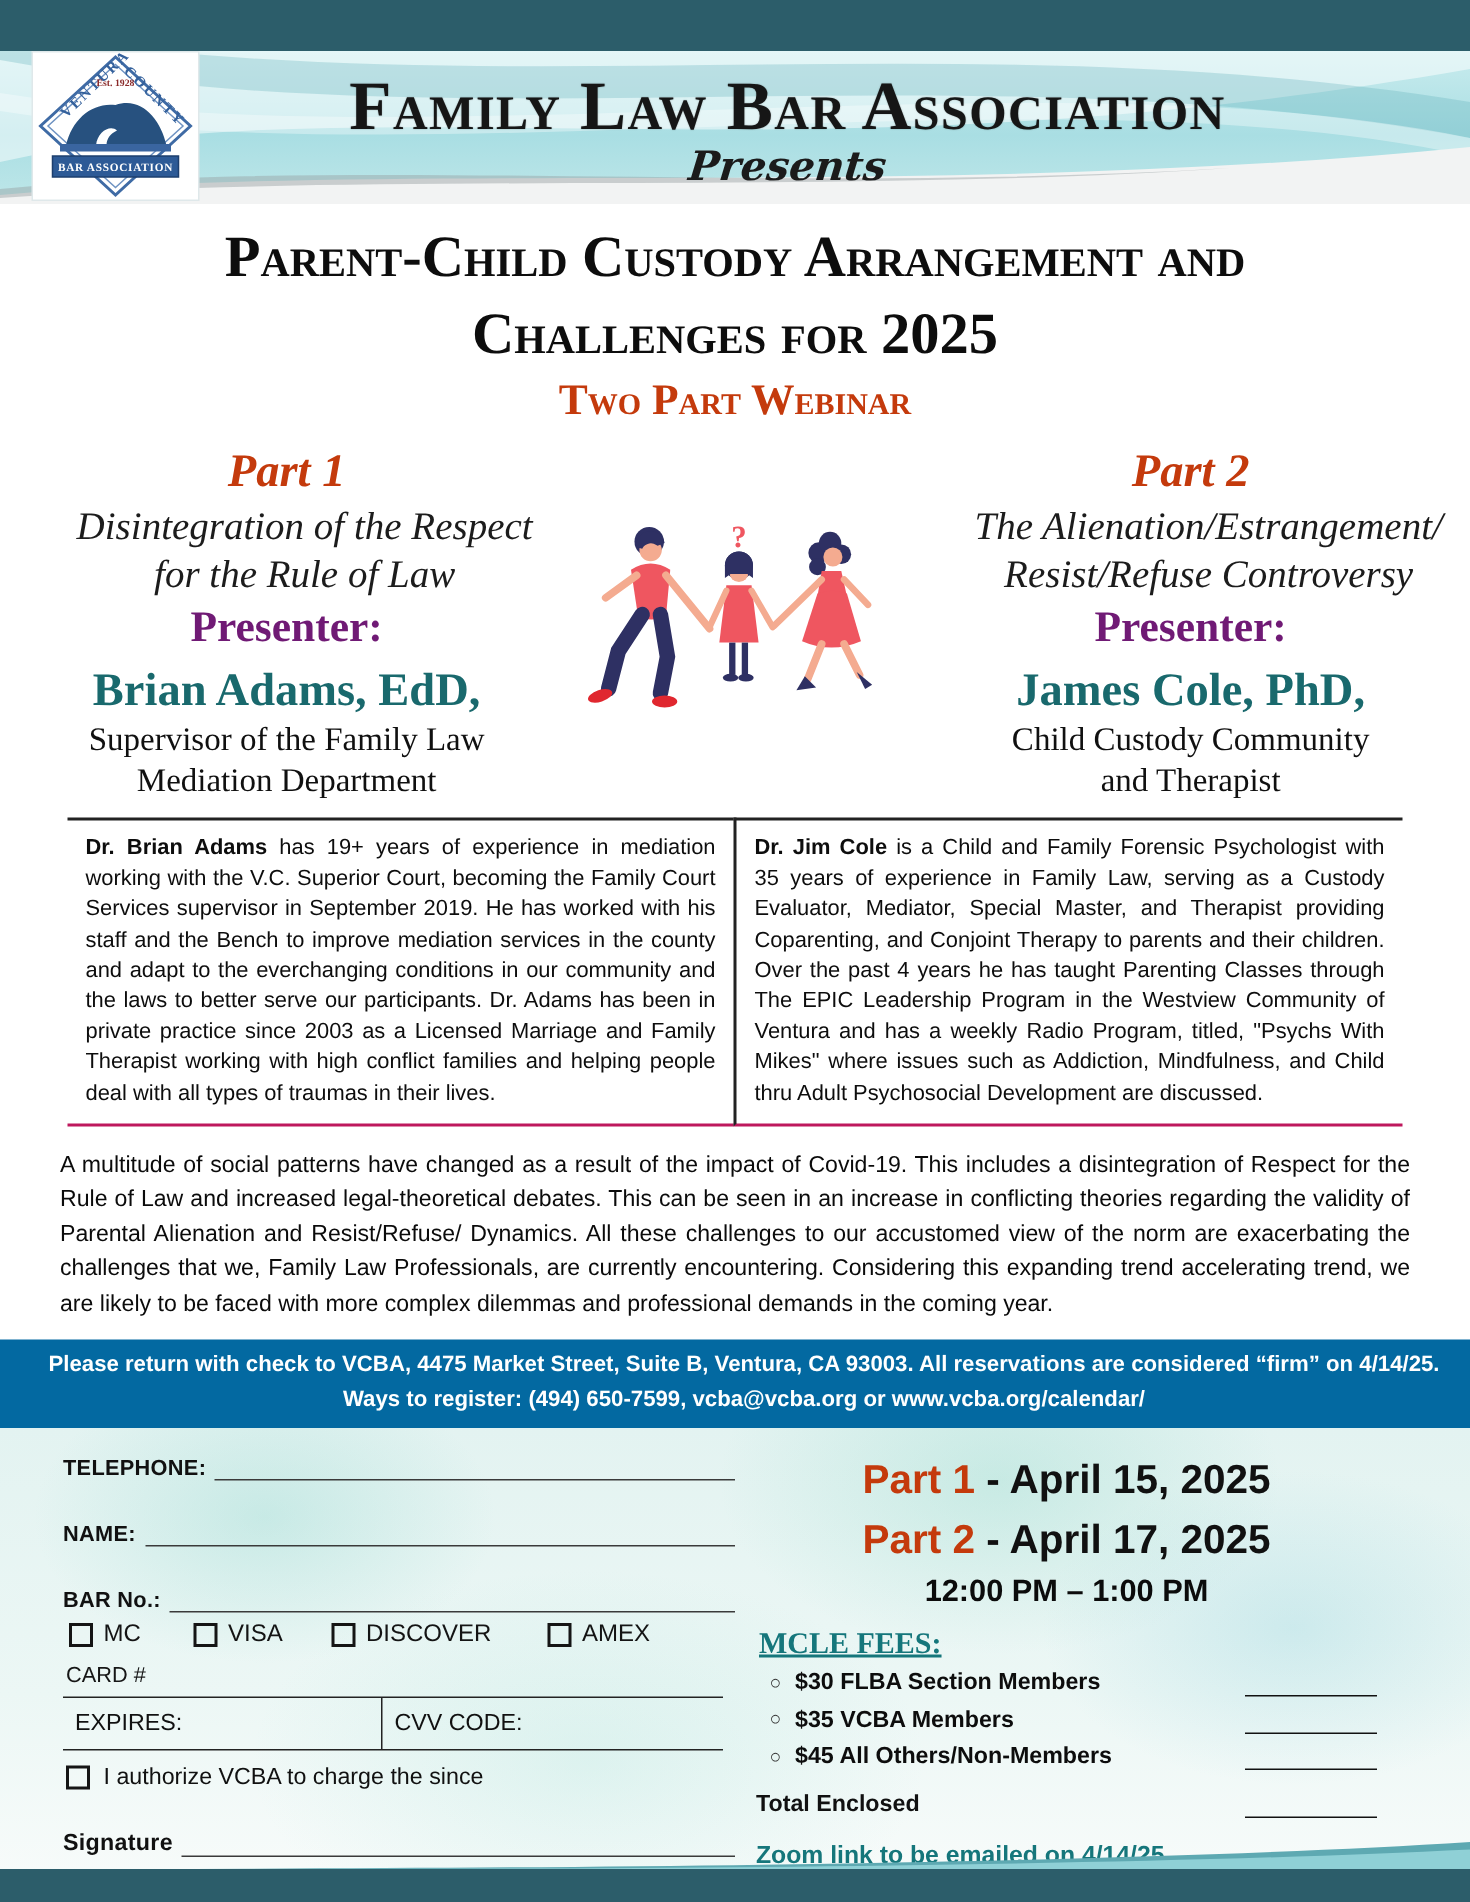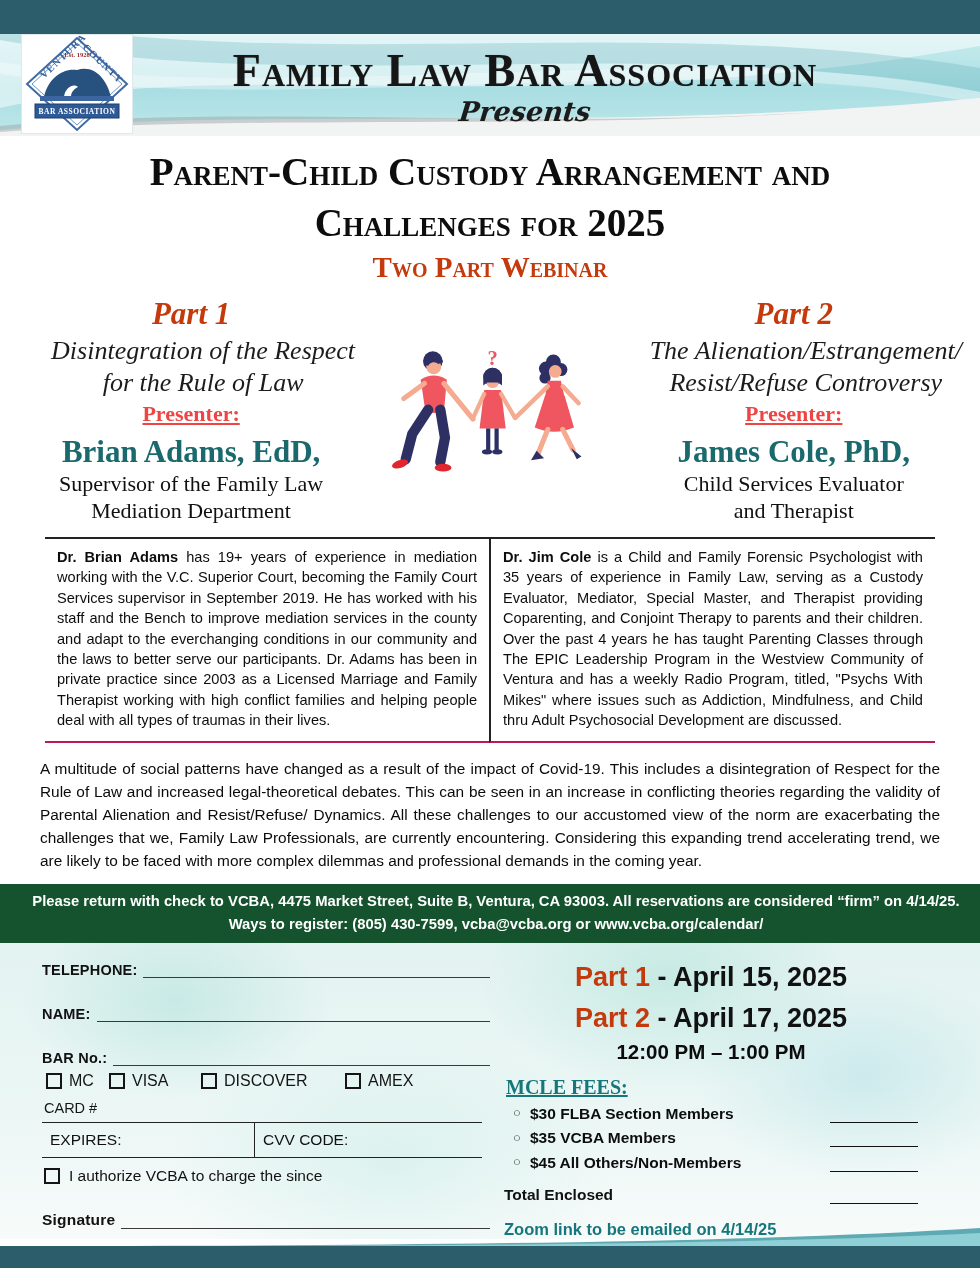--- a/index.html
+++ b/index.html
@@ -27,55 +27,55 @@
   .main-title .line{font-variant:small-caps;font-weight:700;font-size:39px;line-height:1.32;color:#0d0d0d;}
   .webinar{font-variant:small-caps;font-weight:700;font-size:29px;color:#c43a0c;line-height:1.15;margin-top:2px;}
   
   .parts-row{display:flex;margin-top:14px;align-items:flex-start;}
   .part-col{width:37%;text-align:center;font-family:"Liberation Serif",serif;}
   .part-col.left{width:39%;}
   .part-col.right{width:38%;}
   .illustration{width:23%;display:flex;justify-content:center;padding-top:42px;}
   .part-heading{font-size:31px;font-weight:700;font-style:italic;color:#c43a0c;line-height:1.05;}
   .part-topic{font-size:26px;font-style:italic;color:#1c1c1c;line-height:1.22;margin-top:4px;padding-left:24px;}
-  .presenter-label{font-size:22px;font-weight:700;color:#ef4444;text-decoration:underline;margin-top:3px;line-height:1.2;}
+  .presenter-label{font-size:29px;font-weight:700;color:#701a75;margin-top:3px;line-height:1.2;}
   .presenter-name{font-size:31px;font-weight:700;color:#19696d;line-height:1.15;margin-top:6px;}
   .presenter-role{font-size:22px;color:#101010;line-height:1.22;margin-top:2px;}
   
   .bios{display:flex;margin:12px 45px 0 45px;}
   .bio{
     width:50%;border-top:2px solid #222;border-bottom:2px solid #be185d;
     padding:8px 12px 10px 12px;font-size:14.6px;line-height:1.4;text-align:justify;color:#0d0d0d;
   }
   .bio.right{border-left:2px solid #222;}
   .bio b{font-weight:700;}
   
   .summary{margin:14px 40px 0 40px;font-size:15.4px;line-height:1.5;text-align:justify;color:#0b0b0b;}
   
-  .banner{margin-top:12px;background:#14532d;color:#fff;text-align:center;padding:6px 8px 7px 20px;font-weight:700;font-size:14.8px;line-height:1.55;}
+  .banner{margin-top:12px;background:#0369a1;color:#fff;text-align:center;padding:6px 8px 7px 20px;font-weight:700;font-size:14.8px;line-height:1.55;}
   
   .form-section{
     position:relative;height:286px;padding:10px 0 0 0;
     background:
       radial-gradient(220px 140px at 18% 20%,rgba(121,206,196,.28),rgba(121,206,196,0) 70%),
       radial-gradient(260px 160px at 68% 12%,rgba(140,214,199,.33),rgba(140,214,199,0) 72%),
       radial-gradient(240px 150px at 88% 45%,rgba(118,199,214,.25),rgba(118,199,214,0) 70%),
       radial-gradient(300px 170px at 40% 75%,rgba(150,220,210,.22),rgba(150,220,210,0) 75%),
       linear-gradient(180deg,#e3f3f1 0%,#ecf7f5 60%,#f7fbfa 100%);
     display:flex;
   }
   .form-left{width:490px;padding:8px 0 0 42px;box-sizing:border-box;}
   .form-right{width:448px;padding:4px 20px 0 14px;box-sizing:border-box;}
   .field-row{display:flex;align-items:flex-end;margin-bottom:27px;}
   .field-label{font-weight:700;font-size:14.5px;letter-spacing:.2px;}
   .write-line{flex:1;border-bottom:1.4px solid #3a3a3a;height:16px;margin-left:6px;}
   .cards-row{display:flex;align-items:center;gap:0;margin:2px 0 10px 4px;}
   .card-opt{display:flex;align-items:center;font-size:16px;color:#141414;}
   .cb{width:12px;height:12px;border:2px solid #151515;background:transparent;display:inline-block;margin-right:7px;}
-  .card-opt.c1{width:63px;}.card-opt.c2{width:92px;}.card-opt.c3{width:144px;}
+  .card-opt.c1{width:83px;}.card-opt.c2{width:92px;}.card-opt.c3{width:144px;}
   .cardnum-label{font-size:14.5px;color:#161616;margin:2px 0 6px 2px;}
   .cc-table{display:flex;border-top:1.6px solid #222;border-bottom:1.6px solid #222;width:440px;}
   .cc-cell{font-size:15.5px;padding:8px 6px 8px 8px;box-sizing:border-box;}
   .cc-cell.exp{width:212px;}
   .cc-cell.cvv{border-left:1.6px solid #222;flex:1;}
   .authorize-row{display:flex;align-items:center;margin:9px 0 0 2px;font-size:15.5px;}
   .signature-row{display:flex;align-items:flex-end;margin-top:26px;}
   .signature-row .field-label{font-size:15.5px;}
   
   .dates{text-align:center;font-weight:700;font-size:27px;line-height:1.5;}
@@ -205,36 +205,36 @@
 
     <div class="part-col right">
       <div class="part-heading">Part 2</div>
       <div class="part-topic">
         <div>The Alienation/Estrangement/</div>
         <div>Resist/Refuse Controversy</div>
       </div>
       <div class="presenter-label">Presenter:</div>
       <div class="presenter-name">James Cole, PhD,</div>
       <div class="presenter-role">
-        <div>Child Services Evaluator</div>
+        <div>Child Custody Community</div>
         <div>and Therapist</div>
       </div>
     </div>
   </div>
 
   <div class="bios">
     <p class="bio" style="margin:0;"><b>Dr. Brian Adams</b><span> has 19+ years of experience in mediation working with the V.C. Superior Court, becoming the Family Court Services supervisor in September 2019.  He has worked with his staff and the Bench to improve mediation services in the county and adapt to the everchanging conditions in our community and the laws to better serve our participants. Dr. Adams has been in private practice since 2003 as a Licensed Marriage and Family Therapist working with high conflict families and helping people deal with all types of traumas in their lives.</span></p>
     <p class="bio right" style="margin:0;"><b>Dr. Jim Cole</b><span> is a Child and Family Forensic Psychologist with 35 years of experience in Family Law, serving as a Custody Evaluator, Mediator, Special Master, and Therapist providing Coparenting, and Conjoint Therapy to parents and their children. Over the past 4 years he has taught Parenting Classes through The EPIC Leadership Program in the Westview Community of Ventura and has a weekly Radio Program, titled, "Psychs With Mikes" where issues such as Addiction, Mindfulness, and Child thru Adult Psychosocial Development are discussed.</span></p>
   </div>
 
   <p class="summary">A multitude of social patterns have changed as a result of the impact of Covid-19. This includes a disintegration of Respect for the Rule of Law and increased legal-theoretical debates. This can be seen in an increase in conflicting theories regarding the validity of Parental Alienation and Resist/Refuse/ Dynamics. All these challenges to our accustomed view of the norm are exacerbating the challenges that we, Family Law Professionals, are currently encountering. Considering this expanding trend accelerating trend, we are likely to be faced with more complex dilemmas and professional demands in the coming year.</p>
 
   <div class="banner">
     <div>Please return with check to VCBA, 4475 Market Street, Suite B, Ventura, CA 93003.  All reservations are considered “firm” on 4/14/25.</div>
-    <div>Ways to register: (805) 430-7599, vcba@vcba.org or www.vcba.org/calendar/</div>
+    <div>Ways to register: (494) 650-7599, vcba@vcba.org or www.vcba.org/calendar/</div>
   </div>
 
   <div class="form-section">
     <div class="form-left">
       <div class="field-row">
         <span class="field-label">TELEPHONE:</span>
         <span class="write-line"></span>
       </div>
       <div class="field-row">
         <span class="field-label">NAME:</span>

